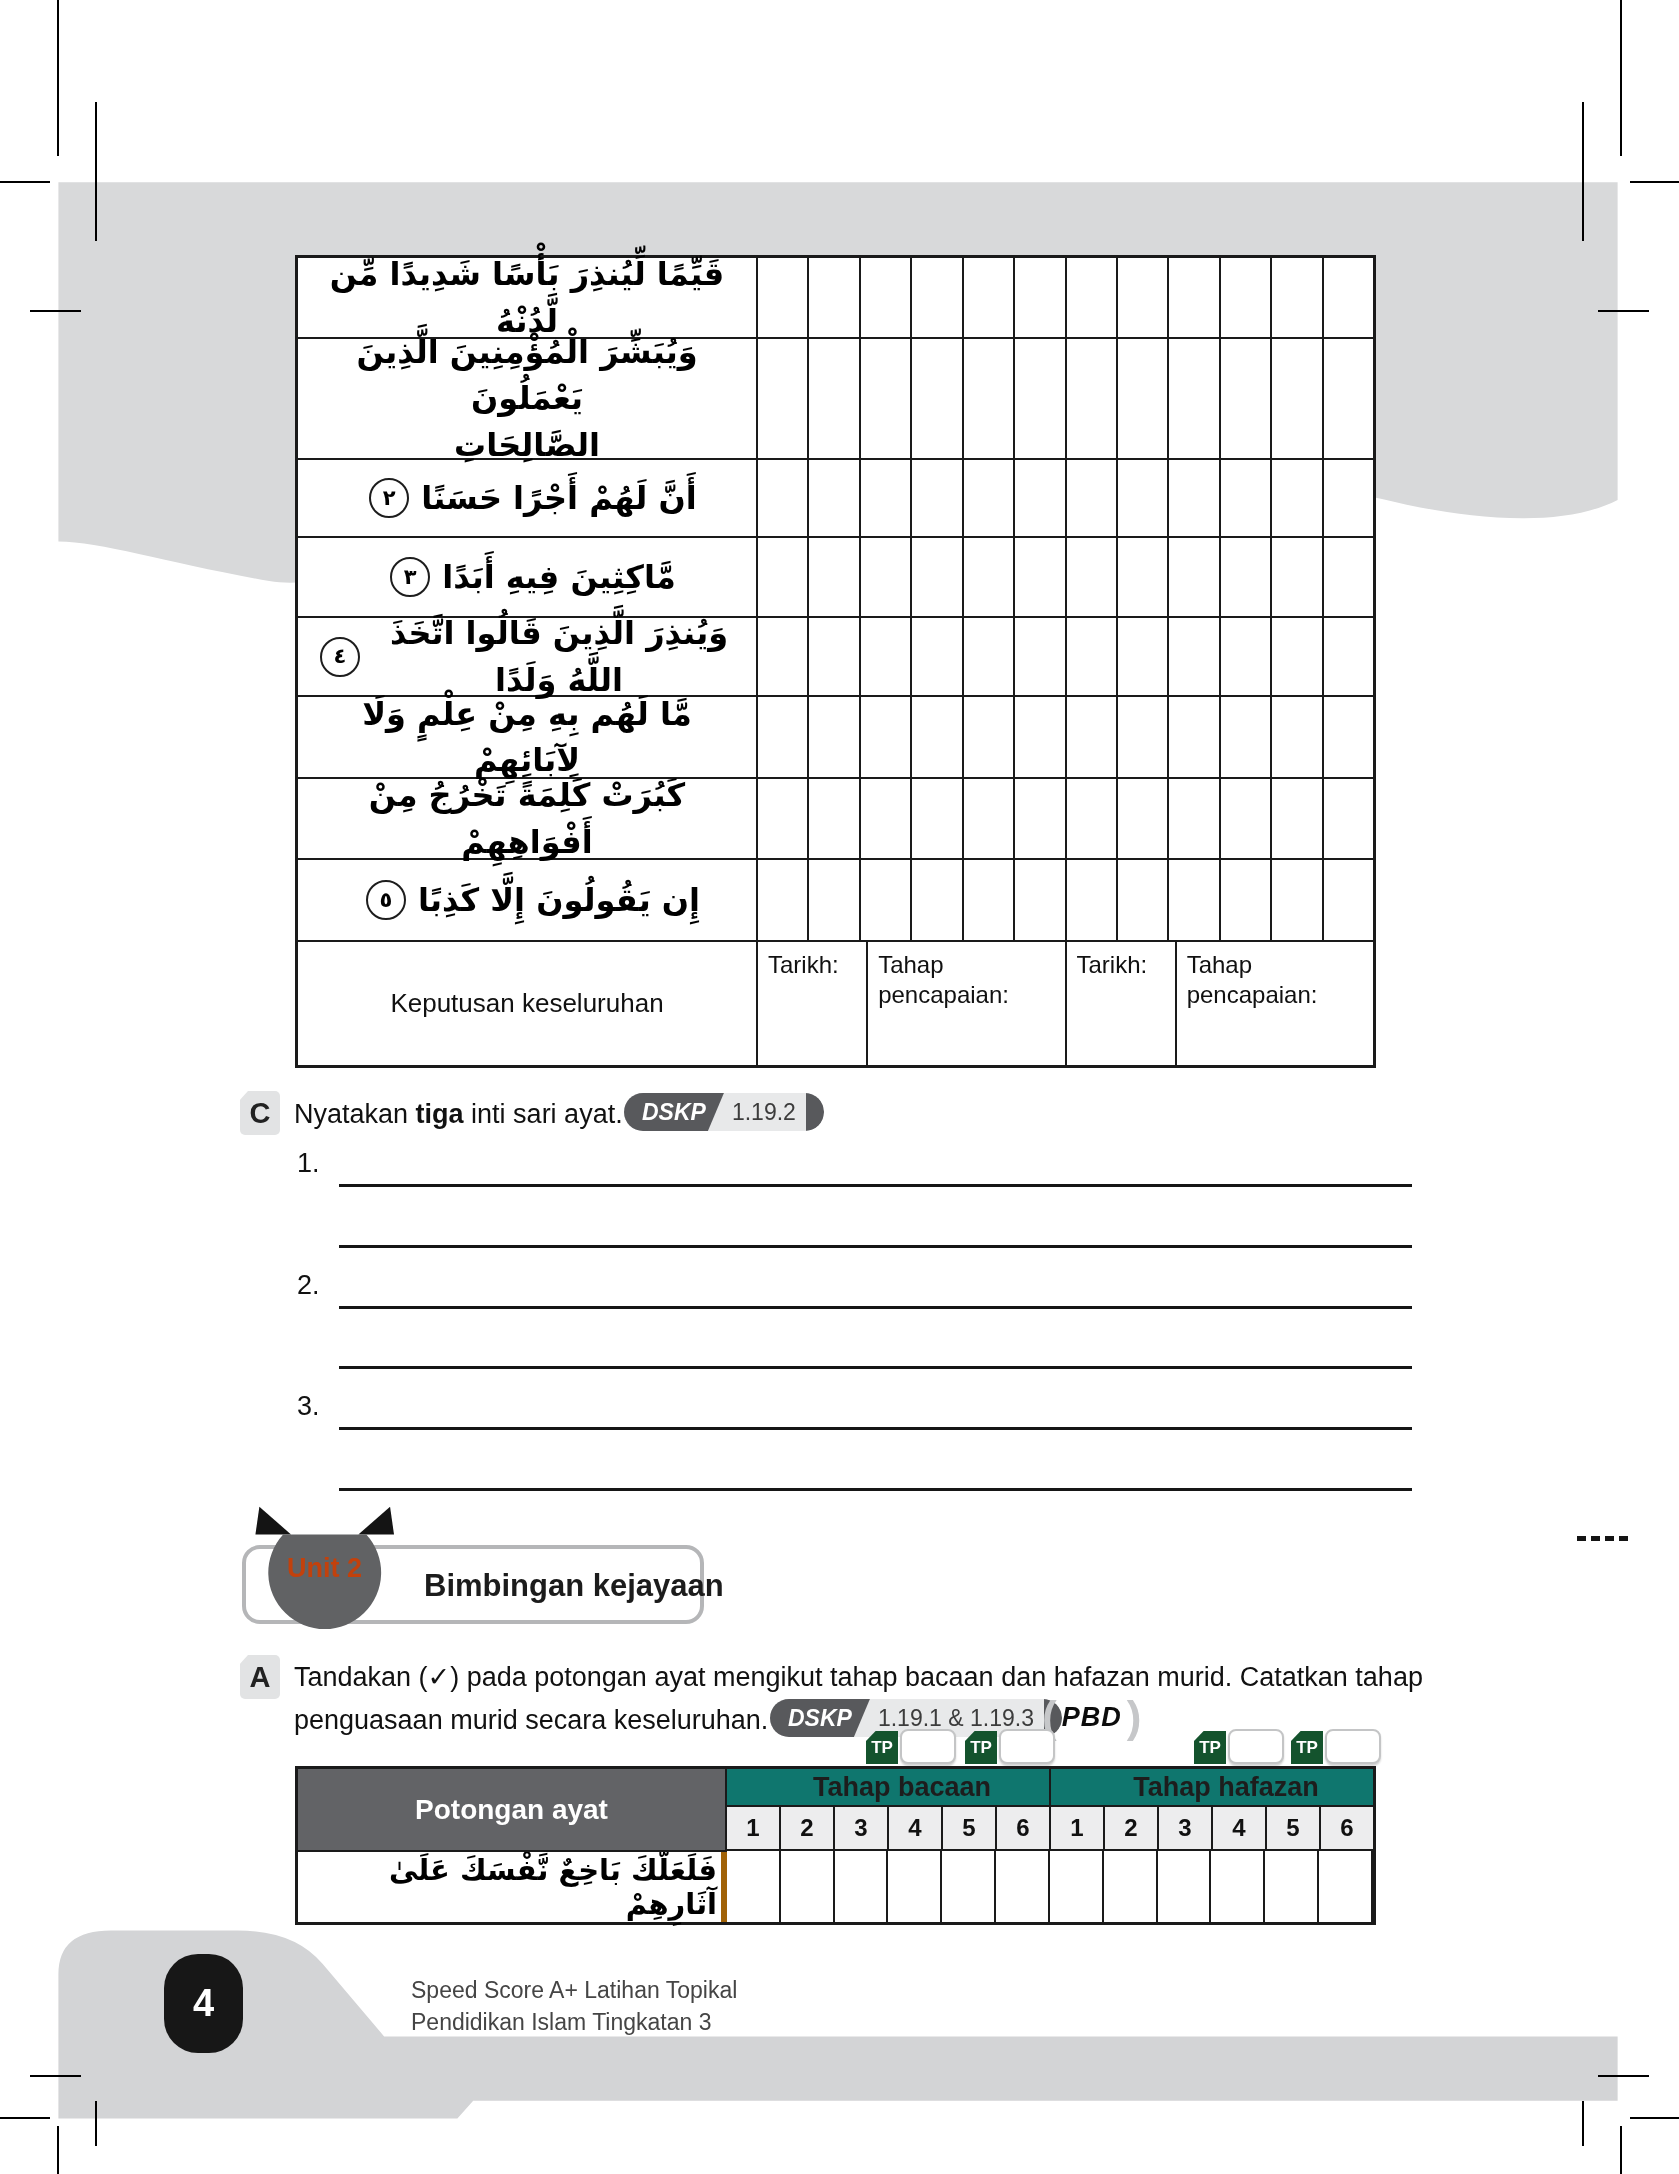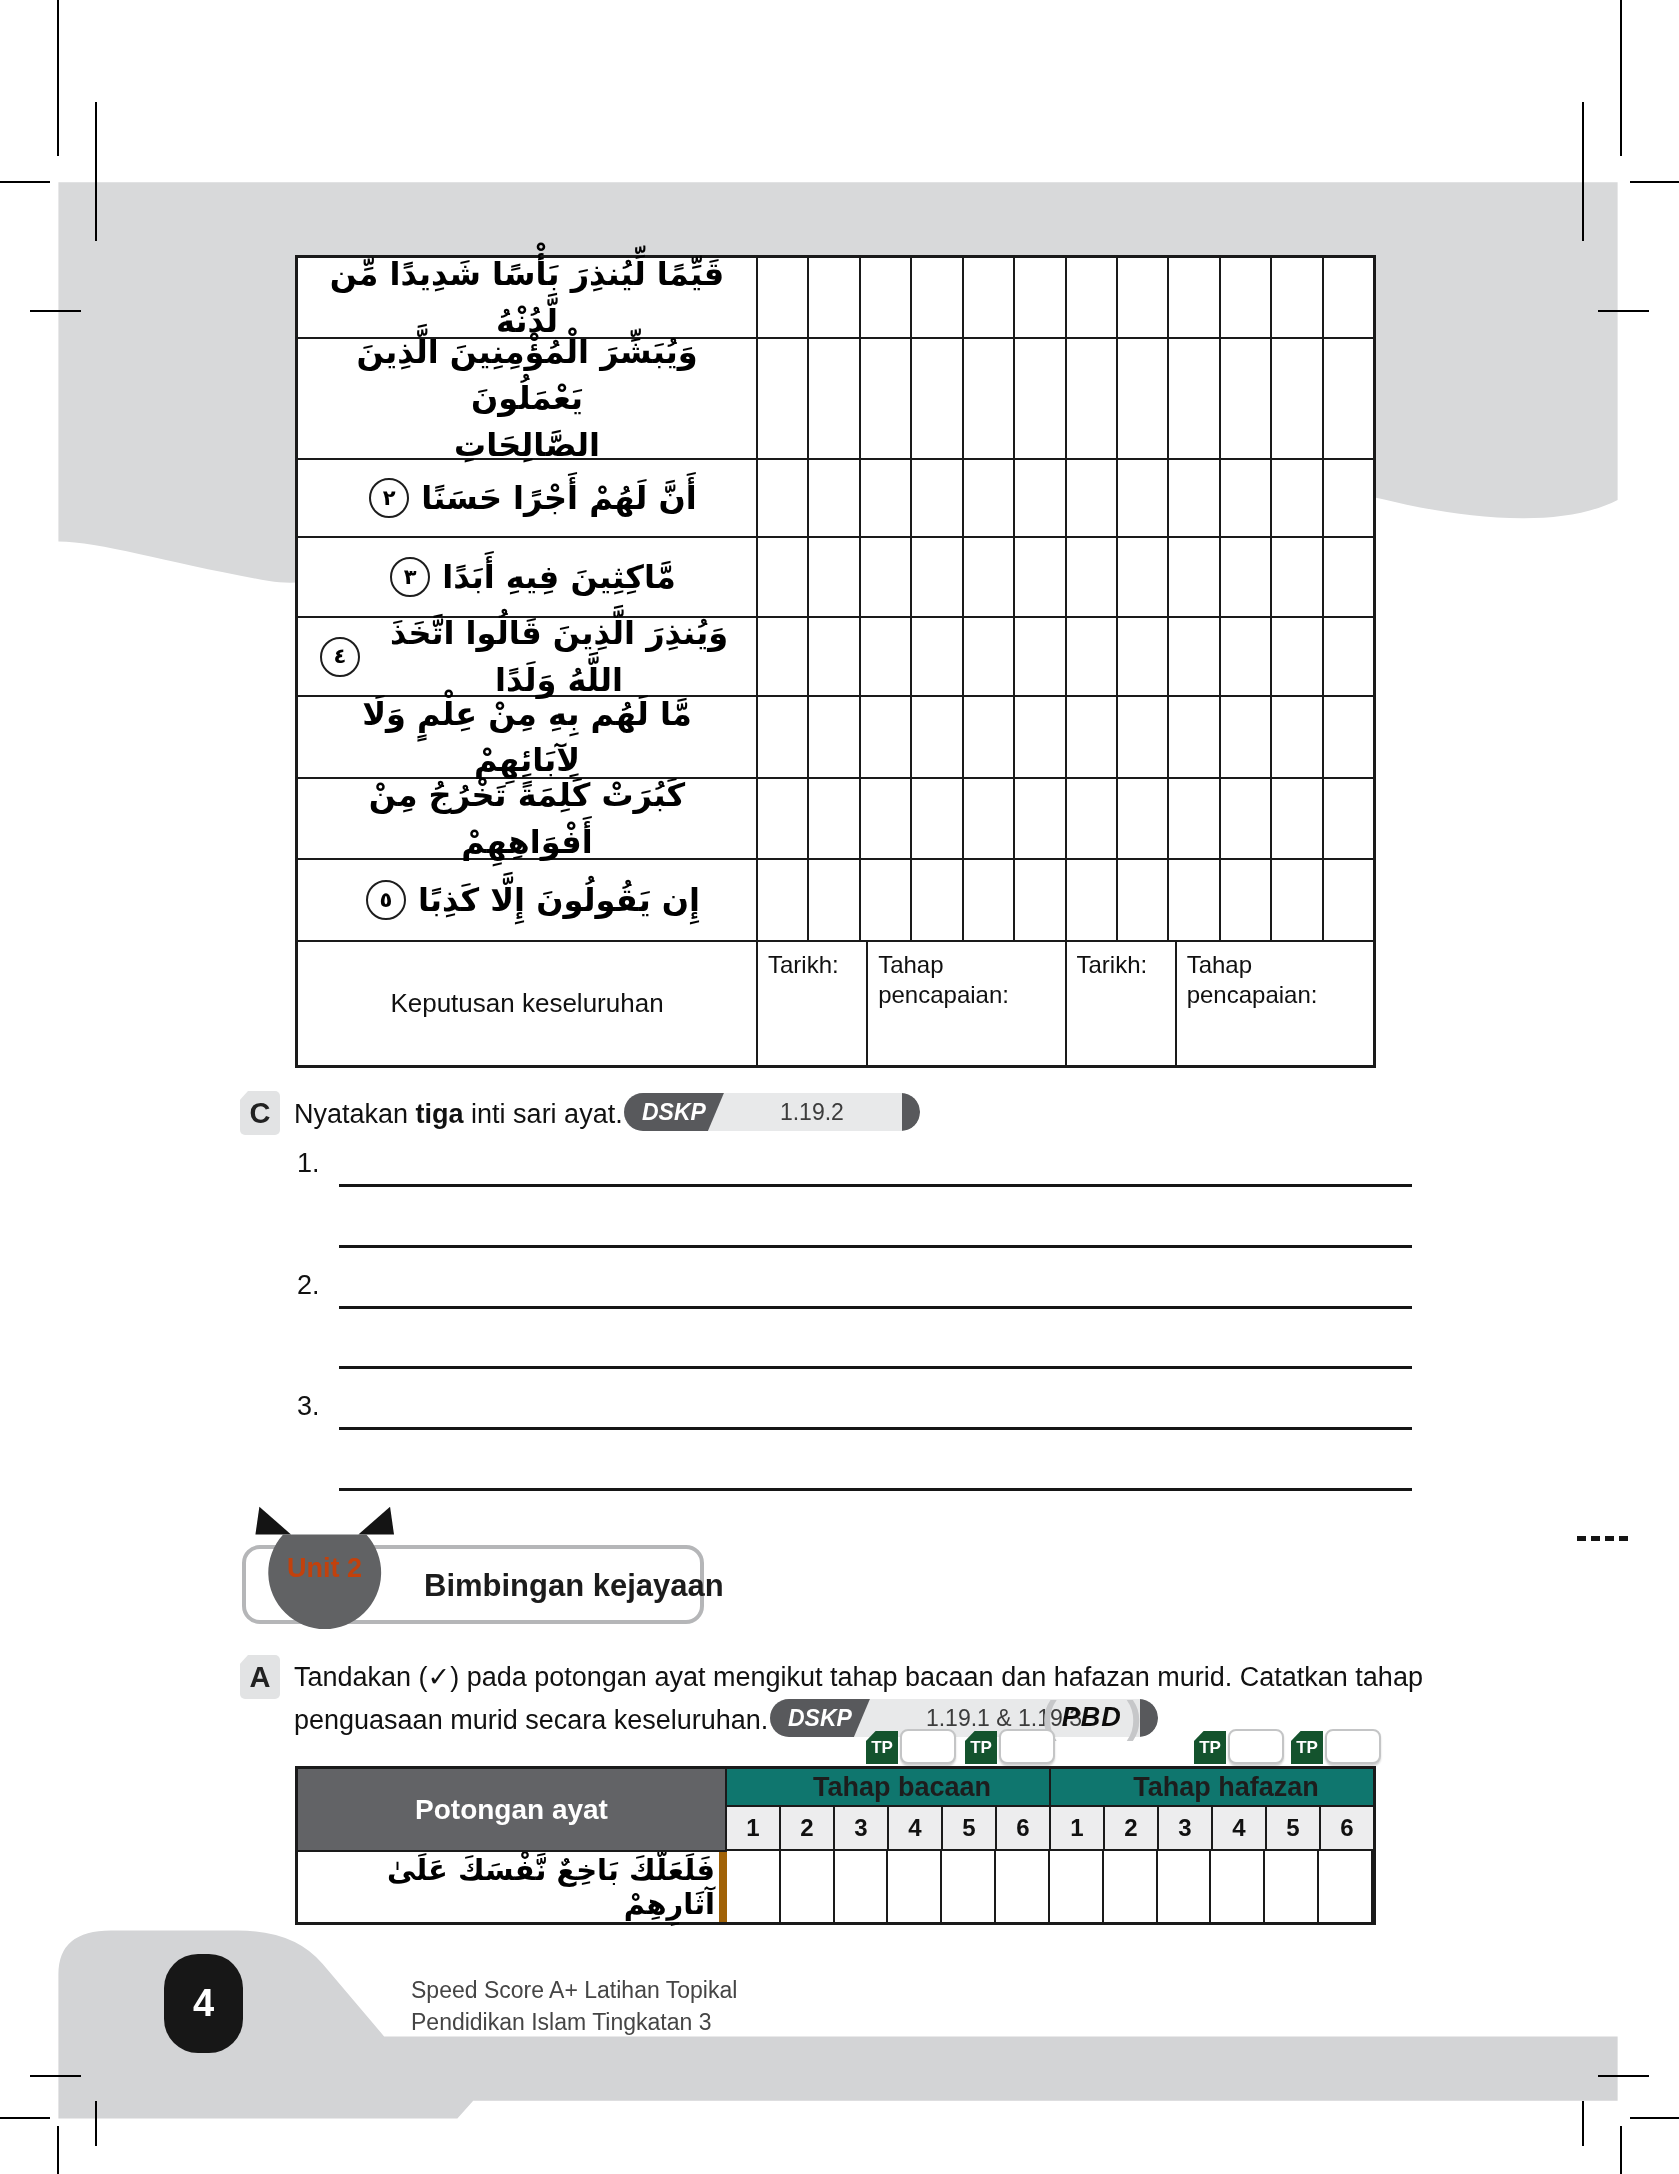--- a/index.html
+++ b/index.html
@@ -25,21 +25,21 @@
   .scell:last-child { border-right:none; }
   .slabel { flex:0 0 460px; display:flex; align-items:center; justify-content:center; font-size:26px;
             border-right:2px solid #1a1a1a; }
 
   
   .sec-badge { position:absolute; width:40px; height:44px; background:#e2e3e4; border-radius:5px;
                display:flex; align-items:center; justify-content:center; font-weight:bold; font-size:29px;
                color:#222; clip-path:polygon(20% 0,100% 0,100% 100%,0 100%,0 20%); }
   .sec-text { position:absolute; font-size:27px; }
   .dskp { position:absolute; height:38px; display:inline-flex; align-items:stretch; background:#e8e9ea;
-          border-radius:19px; overflow:hidden;gap:48px; }
+          border-radius:19px; overflow:hidden; }
   .dskp-name { background:#58595c; color:#fff; font-weight:bold; font-style:italic; font-size:23px;
                display:flex; align-items:center; padding:0 18px 0 18px;
                clip-path:polygon(0 0,100% 0,calc(100% - 16px) 100%,0 100%); }
   .dskp-code { display:flex; align-items:center; padding:0 10px 0 8px; font-size:23px; color:#3c3c3c; }
   .dskp-cap { width:18px; background:#58595c; border-radius:0 19px 19px 0; }
   .wline { position:absolute; height:3px; background:#161616; left:339px; width:1073px; }
   .itemnum { position:absolute; left:297px; font-size:27px; }
 
   
   .unit-box { position:absolute; left:242px; top:1545px; width:462px; height:79px; background:#fff;
@@ -65,21 +65,21 @@
              border-right:2px solid #1a1a1a; border-bottom:2px solid #1a1a1a; z-index:2; }
   .bt-row1 { display:flex; margin-left:429px; height:38px; border-bottom:2px solid #1a1a1a; }
   .bt-group { flex:1; background:#0f766e; font-weight:bold; font-size:27px; color:#1d1d1d;
               display:flex; align-items:center; justify-content:center;padding-left:28px; }
   .bt-group.first { border-right:2px solid #1a1a1a; }
   .bt-row2 { display:flex; margin-left:429px; height:44px; border-bottom:2px solid #1a1a1a; background:#ededee; }
   .bt-num { flex:1; border-right:2px solid #1a1a1a; display:flex; align-items:center; justify-content:center;
             font-weight:bold; font-size:24px; }
   .bt-row2 .bt-num:last-child { border-right:none; }
   .bt-row3 { display:flex; height:71px; }
-  .bt-ayat { flex:0 0 429px; border-right:8px solid #a16207; display:flex; align-items:center;
+  .bt-ayat { flex:0 0 429px; border-right:6px solid #a16207; display:flex; align-items:center;
              justify-content:center; font-size:29px; padding:4px; }
   .bt-row3 .tcheck { background:#fff; }
 
   
   .page-num { position:absolute; left:164px; top:1954px; width:79px; height:99px; background:#171717;
               border-radius:34px; color:#fff; display:flex; align-items:center; justify-content:center;
               font-size:38px; font-weight:bold; z-index:3; }
   .footer-text { position:absolute; left:411px; top:1974px; font-size:23px; color:#454545; line-height:32px; z-index:3; }
   .dash-group { position:absolute; left:1577px; top:1536px; display:flex; gap:5px; }
   .dash { width:9px; height:5px; background:#141414; }

